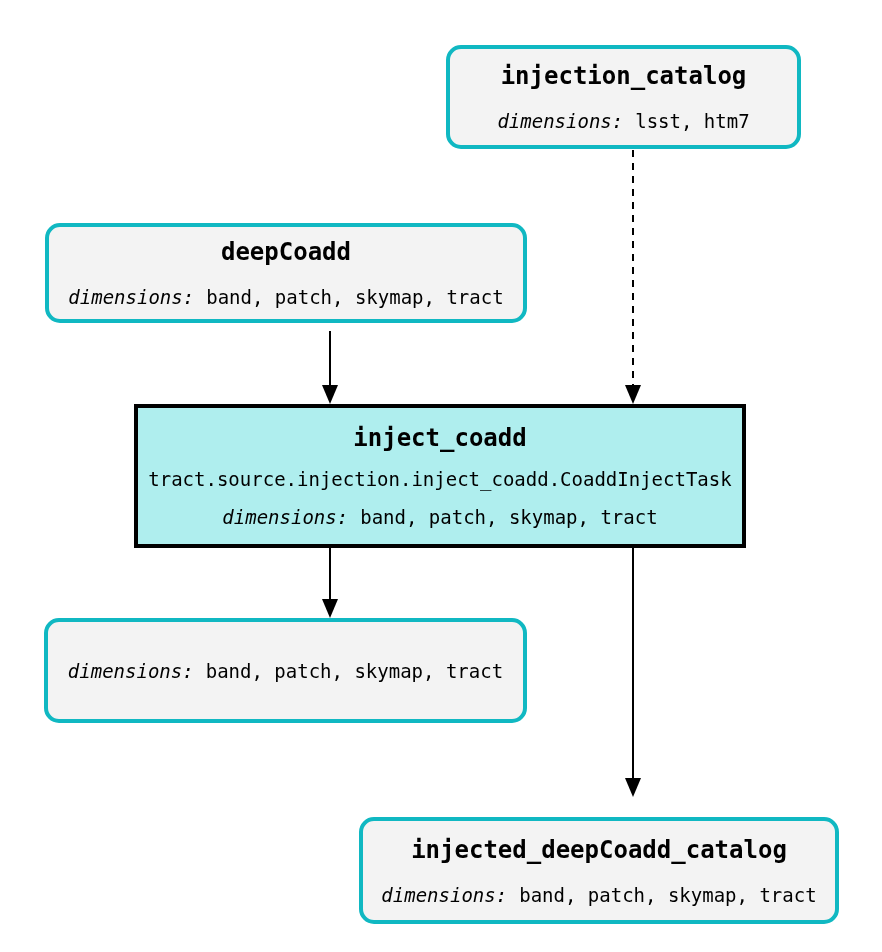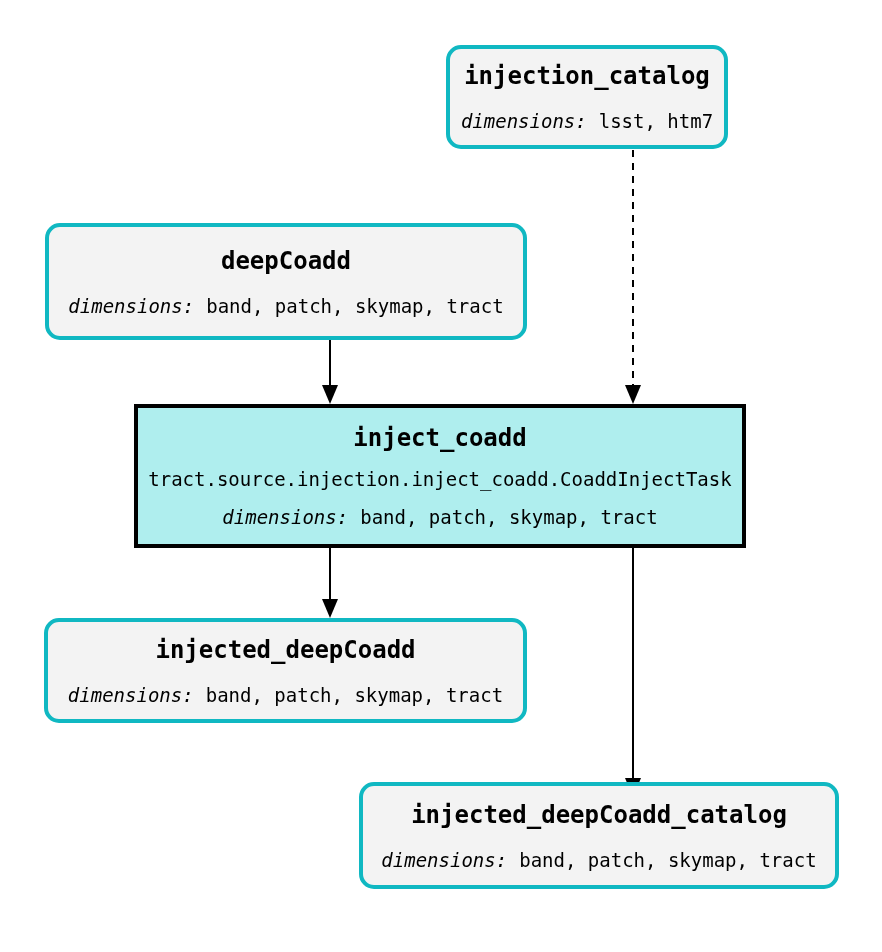--- a/index.html
+++ b/index.html
@@ -85,54 +85,53 @@
 
   <div class="edge-line dashed" style="left:632px; top:150px; height:236px;"></div>
   <div class="arrowhead" style="left:625px; top:385px;"></div>
 
   <div class="edge-line" style="left:329px; top:548px; height:53px;"></div>
   <div class="arrowhead" style="left:322px; top:599px;"></div>
 
   <div class="edge-line" style="left:632px; top:548px; height:232px;"></div>
   <div class="arrowhead" style="left:625px; top:778px;"></div>
 
-  <div class="node dataset" style="left:446px; top:45px; width:282px; height:104px;">
+  <div class="node dataset" style="left:446px; top:45px; width:355px; height:104px;">
     <div class="node-title">injection_catalog</div>
     <div class="node-dims">
       <span class="dim-label">dimensions:</span>
       <span class="dim-values">lsst, htm7</span>
     </div>
   </div>
 
-  <div class="node dataset" style="left:45px; top:223px; width:482px; height:117px;">
+  <div class="node dataset" style="left:45px; top:223px; width:482px; height:100px;">
     <div class="node-title">deepCoadd</div>
     <div class="node-dims">
       <span class="dim-label">dimensions:</span>
       <span class="dim-values">band, patch, skymap, tract</span>
     </div>
   </div>
 
   <div class="node task" style="left:134px; top:404px; width:612px; height:144px;">
     <div class="node-title">inject_coadd</div>
     <div class="node-line">tract.source.injection.inject_coadd.CoaddInjectTask</div>
     <div class="node-dims">
       <span class="dim-label">dimensions:</span>
       <span class="dim-values">band, patch, skymap, tract</span>
     </div>
   </div>
 
   <div class="node dataset" style="left:44px; top:618px; width:483px; height:105px;">
-    <div class="node-title">injected_deepCoadd</div>
     <div class="node-dims">
       <span class="dim-label">dimensions:</span>
       <span class="dim-values">band, patch, skymap, tract</span>
     </div>
   </div>
 
-  <div class="node dataset" style="left:359px; top:782px; width:480px; height:107px;">
+  <div class="node dataset" style="left:359px; top:817px; width:480px; height:107px;">
     <div class="node-title">injected_deepCoadd_catalog</div>
     <div class="node-dims">
       <span class="dim-label">dimensions:</span>
       <span class="dim-values">band, patch, skymap, tract</span>
     </div>
   </div>
 
 </div>
 
 </body></html>

